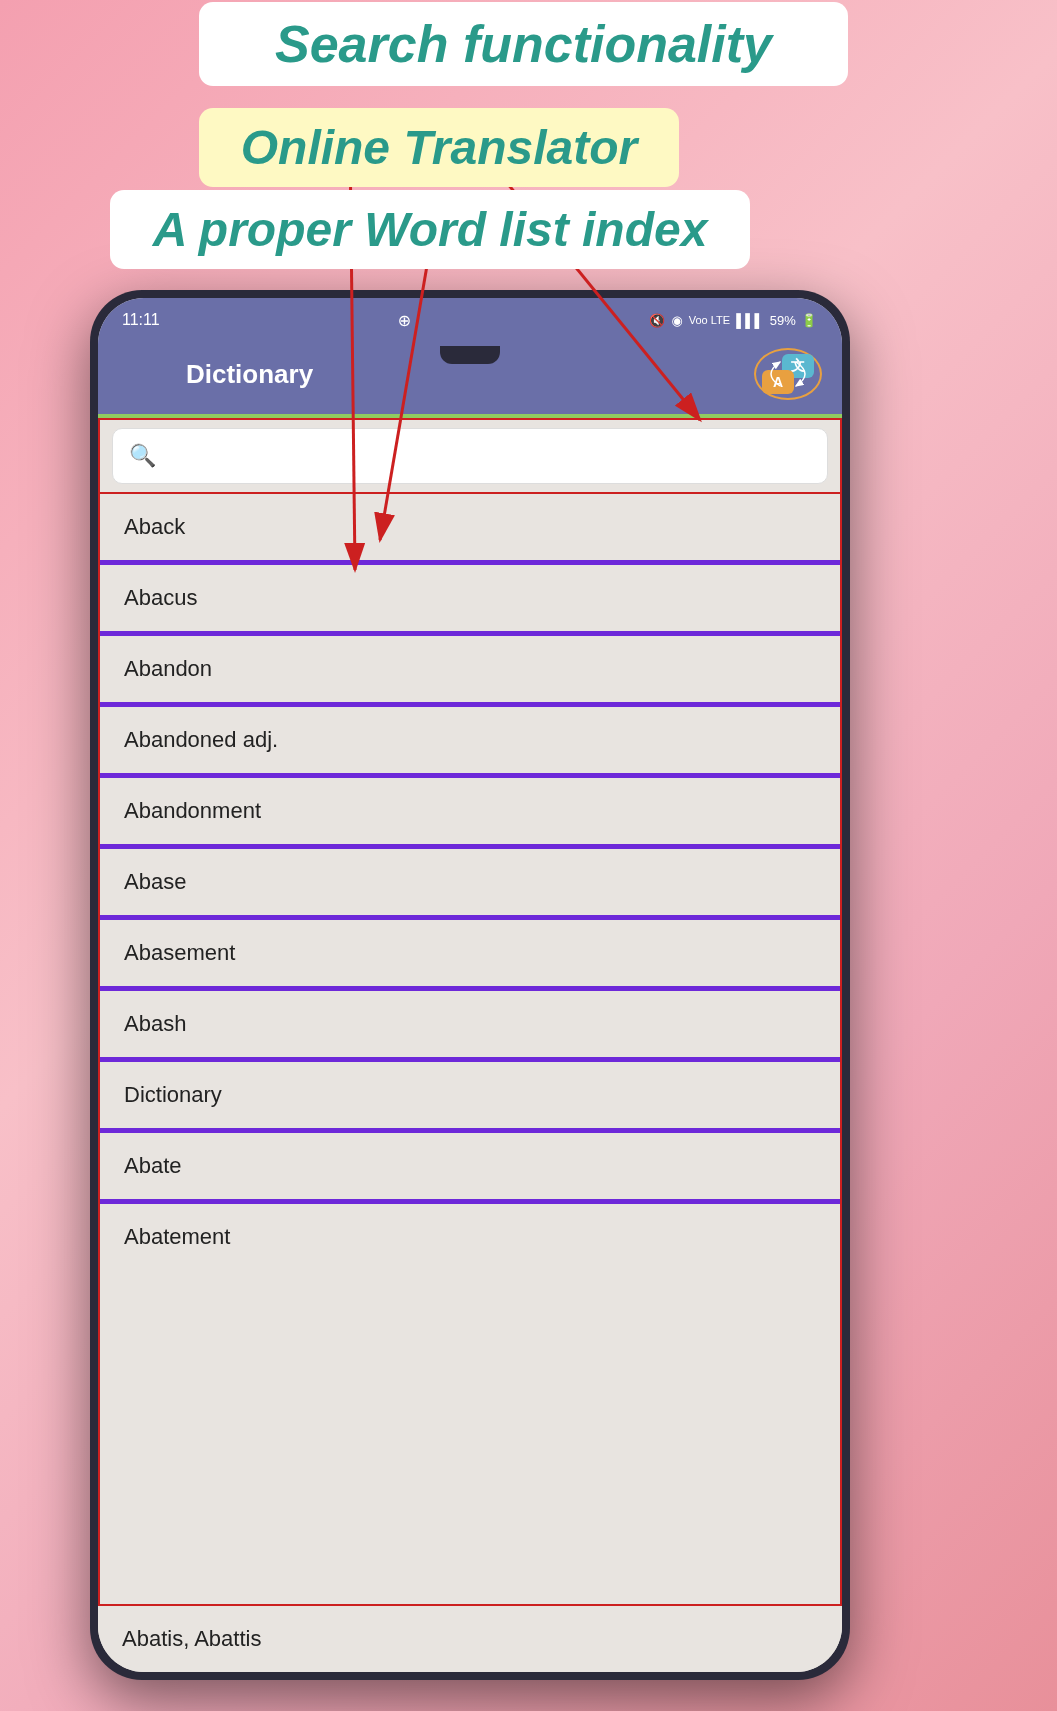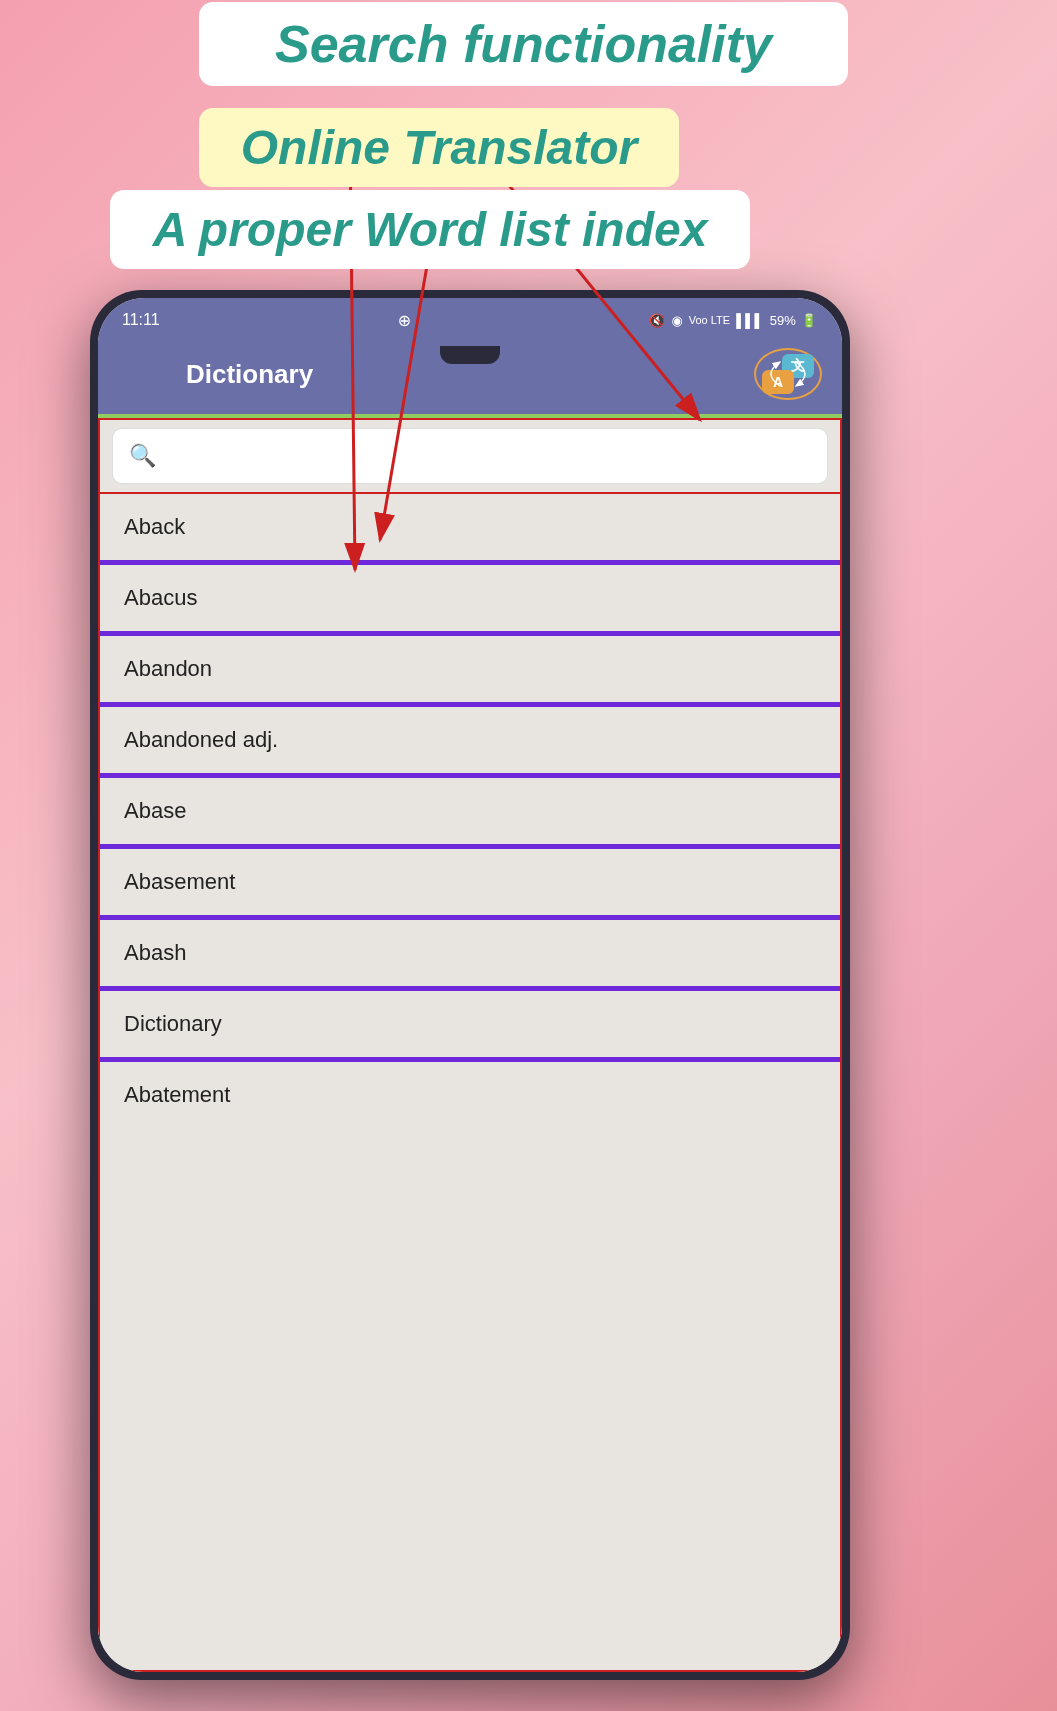--- a/index.html
+++ b/index.html
@@ -339,22 +339,25 @@
       <div class="search-input">
         <span class="search-icon-glyph">🔍</span>
       </div>
     </div>
 
     <div class="word-list">
       <div class="word-item">Aback</div>
       <div class="word-item">Abacus</div>
       <div class="word-item">Abandon</div>
       <div class="word-item">Abandoned adj.</div>
+      <div class="word-item">Abandonment</div>
       <div class="word-item">Abase</div>
       <div class="word-item">Abasement</div>
       <div class="word-item">Abash</div>
       <div class="word-item">Dictionary</div>
+      <div class="word-item">Abate</div>
       <div class="word-item">Abatement</div>
     </div>
 
+    <div class="word-item-bottom">Abatis, Abattis</div>
 
   </div>
 </div>
 
 </body></html>

